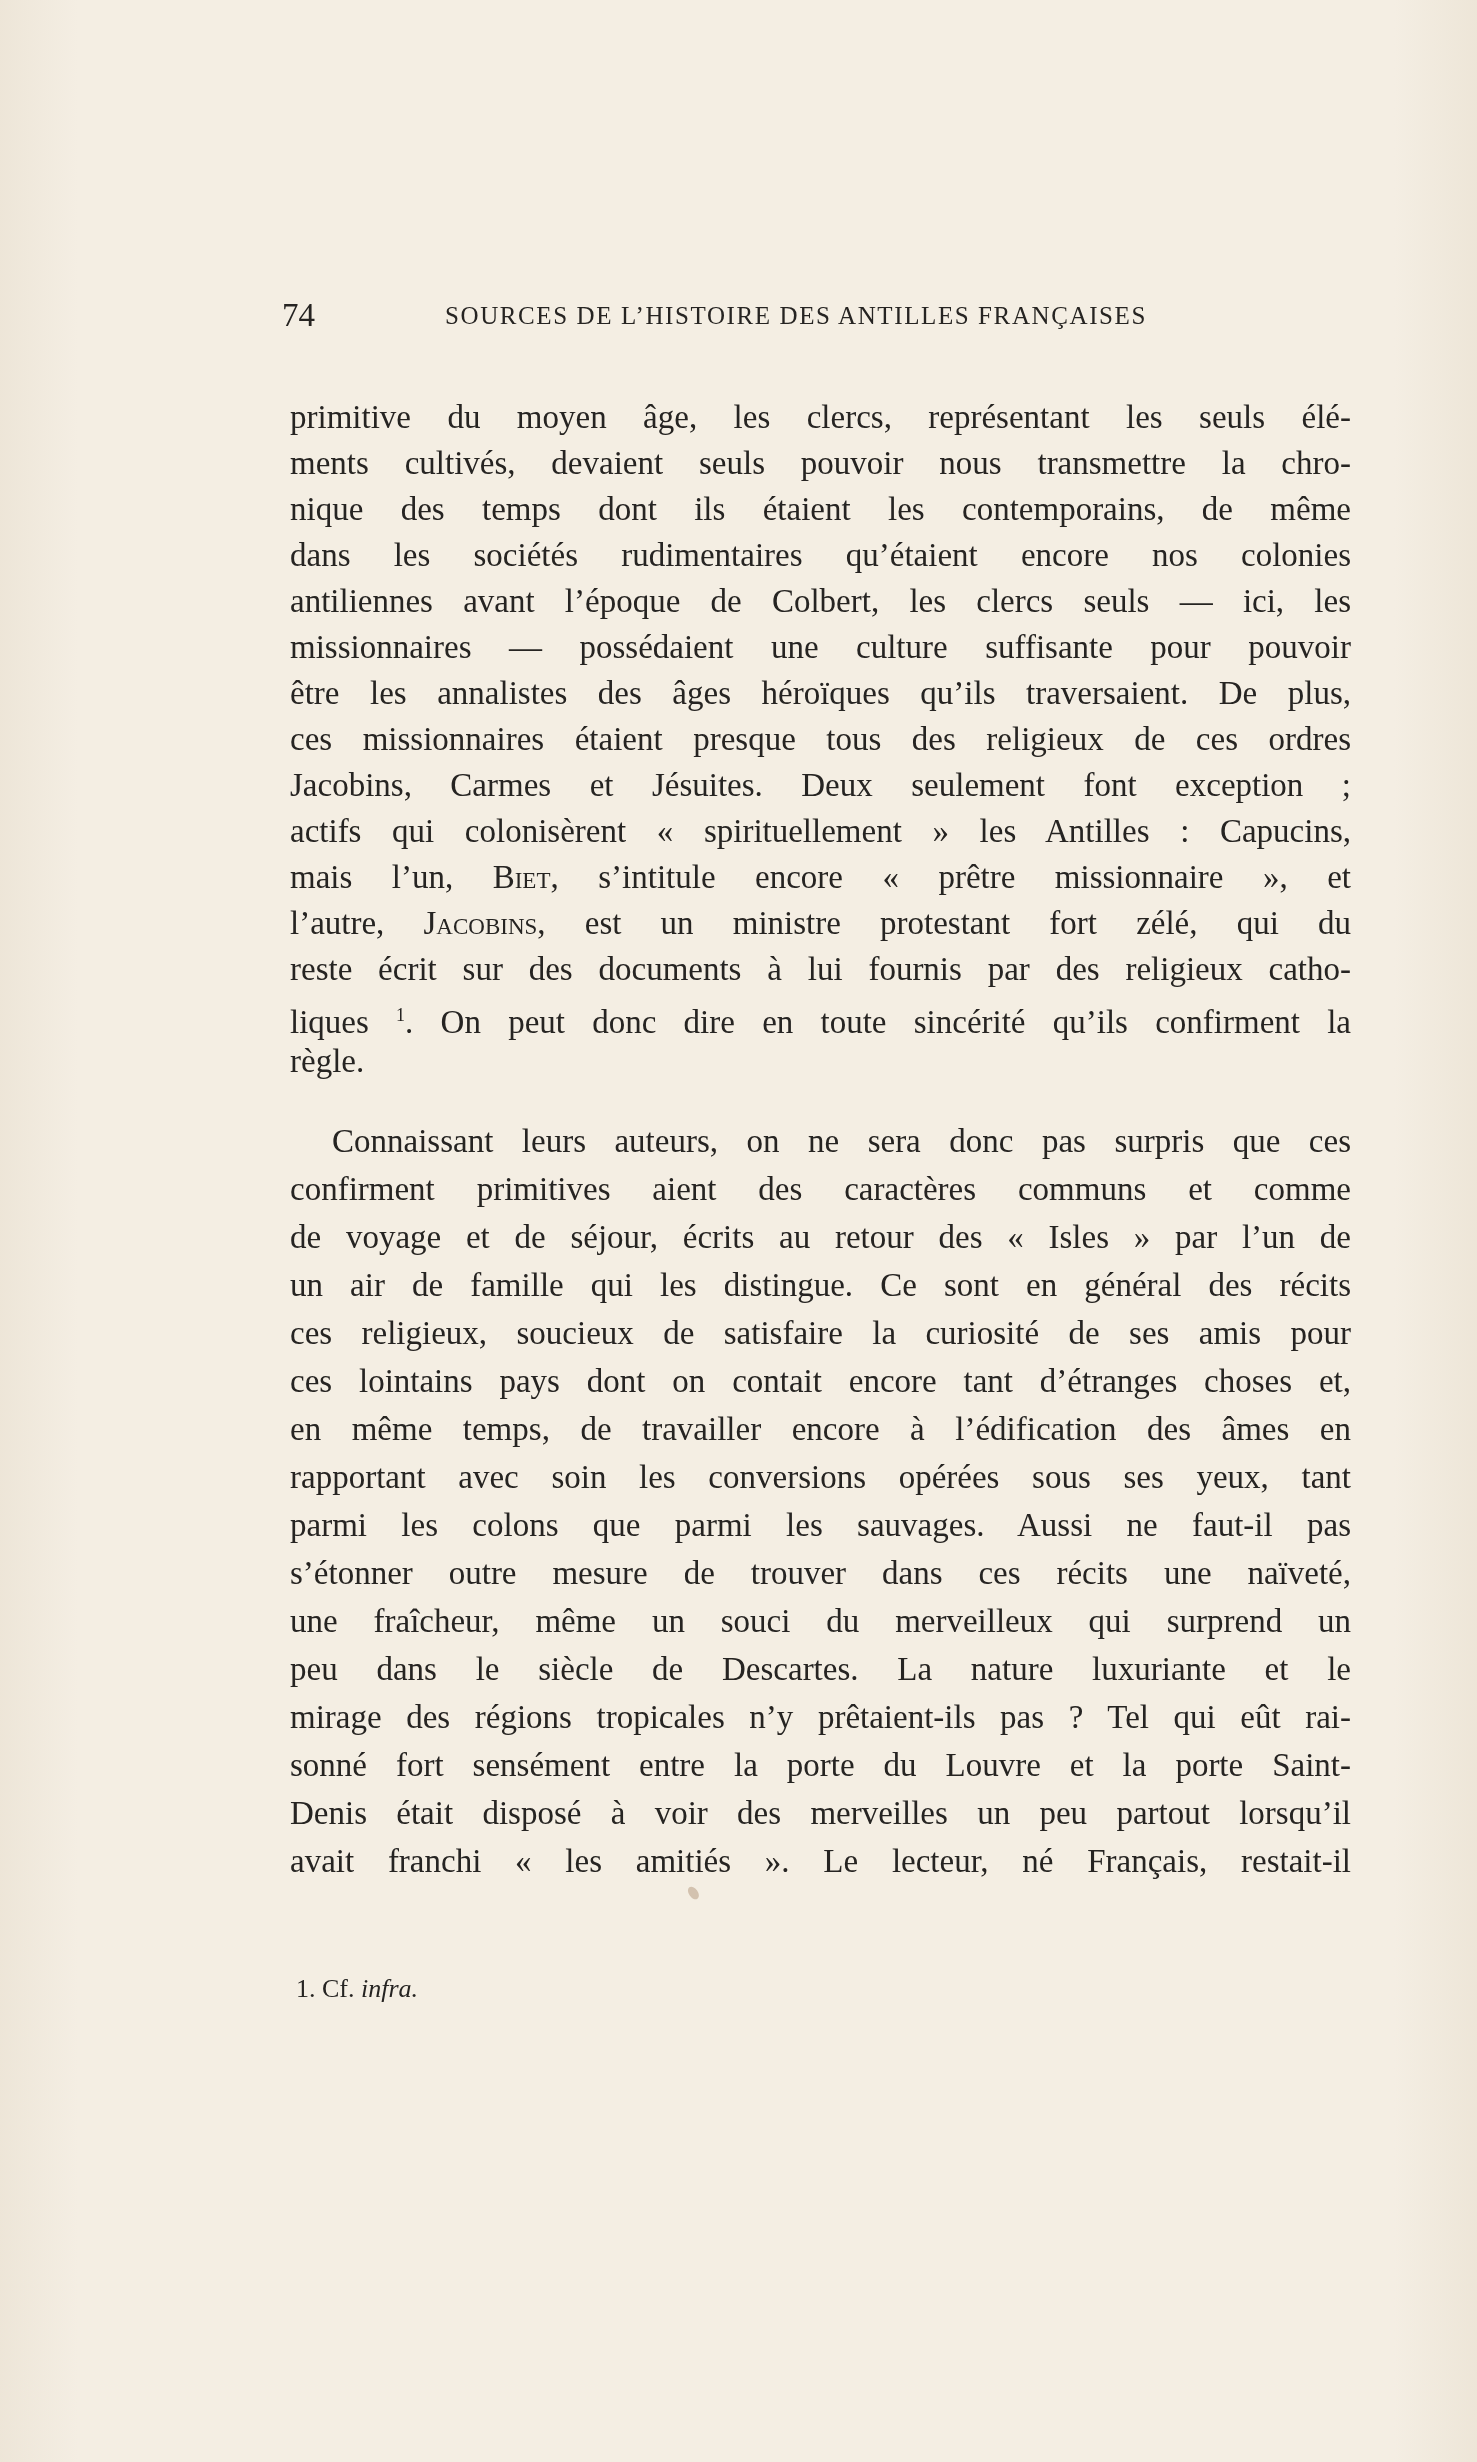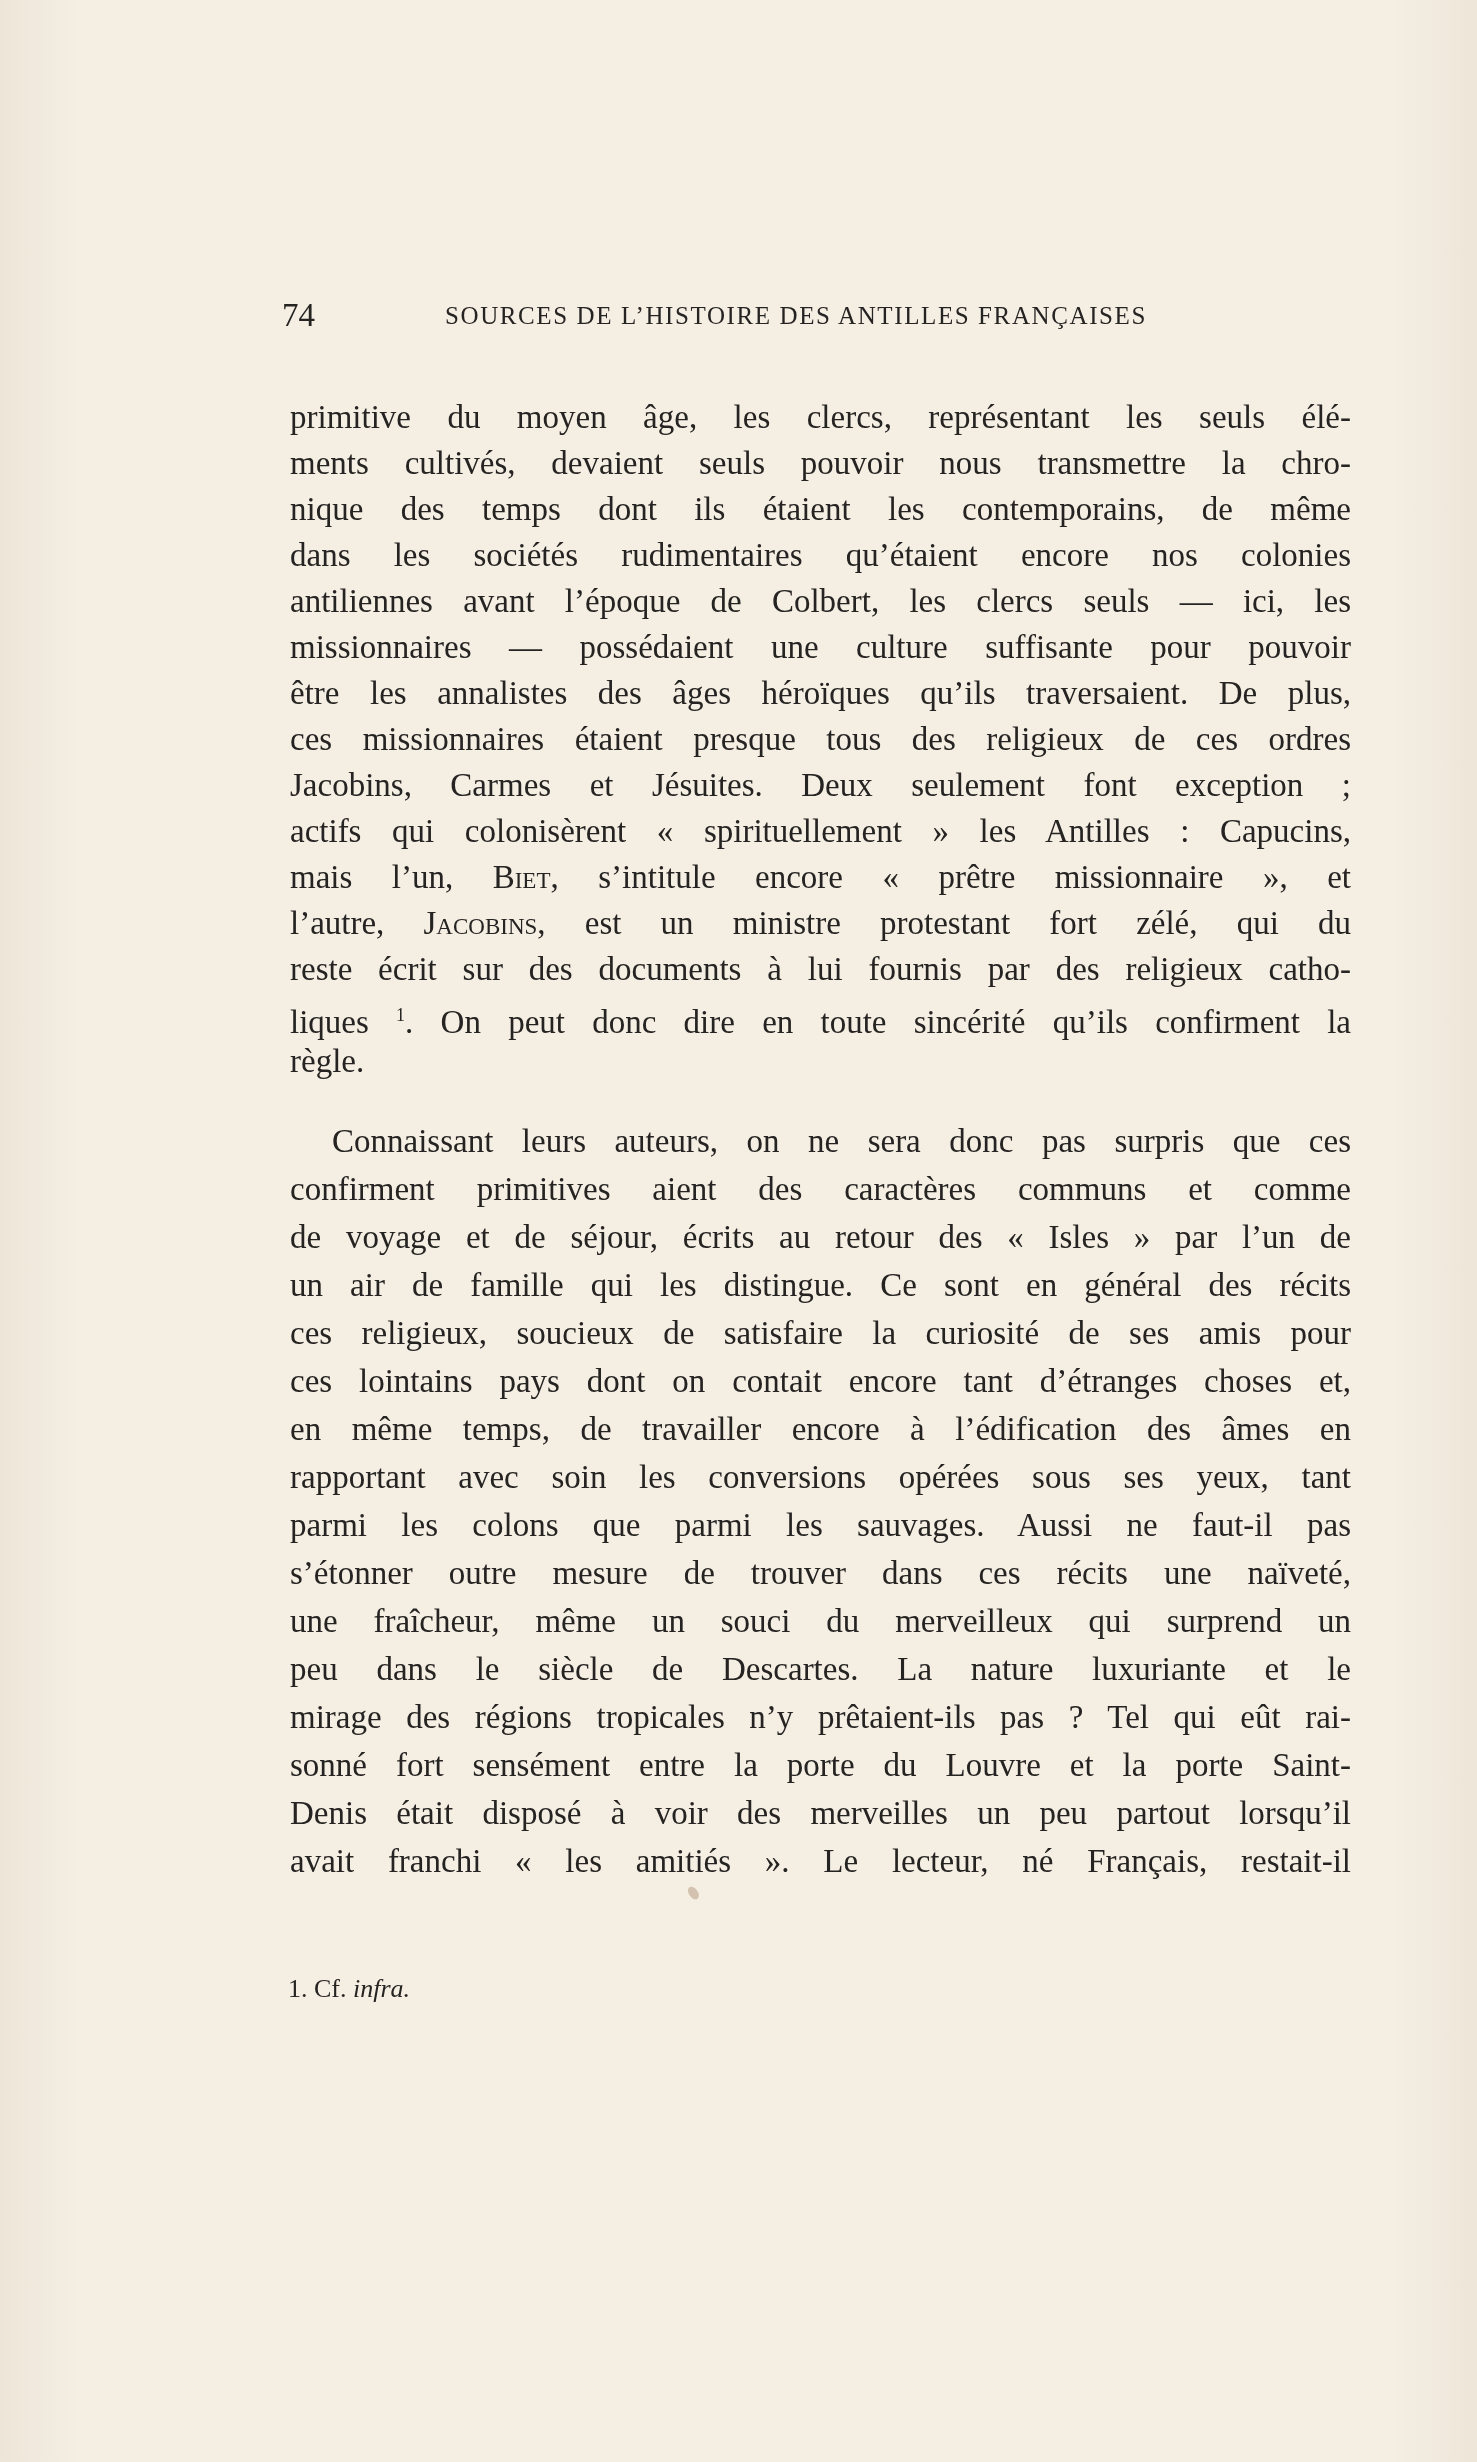--- a/index.html
+++ b/index.html
@@ -34,21 +34,21 @@
     text-align: justify; text-align-last: justify; white-space: nowrap;
     overflow: visible;
   }
   .line.last { text-align-last: left; }
   .para-2 { margin-top: 33px; }
   .para-2 .line { height: 48px; line-height: 48px; }
   .indent { padding-left: 42px; }
   .sc { font-variant: small-caps; }
   .fn-ref { font-size: 18px; vertical-align: 11.7px; }
   .footnote {
-    position: absolute; left: 288px; top: 1974px;
+    position: absolute; left: 296px; top: 1974px;
     font-family: "Liberation Serif", serif; font-size: 26px; white-space: nowrap;
   }
   .footnote .it { font-style: italic; }
   .smudge {
     position: absolute; left: 689px; top: 1886px; width: 9px; height: 14.3px;
     background: rgba(170,140,110,0.45); border-radius: 50%; transform: rotate(-35deg);
   }
 </style>
 </head>
 <body>

